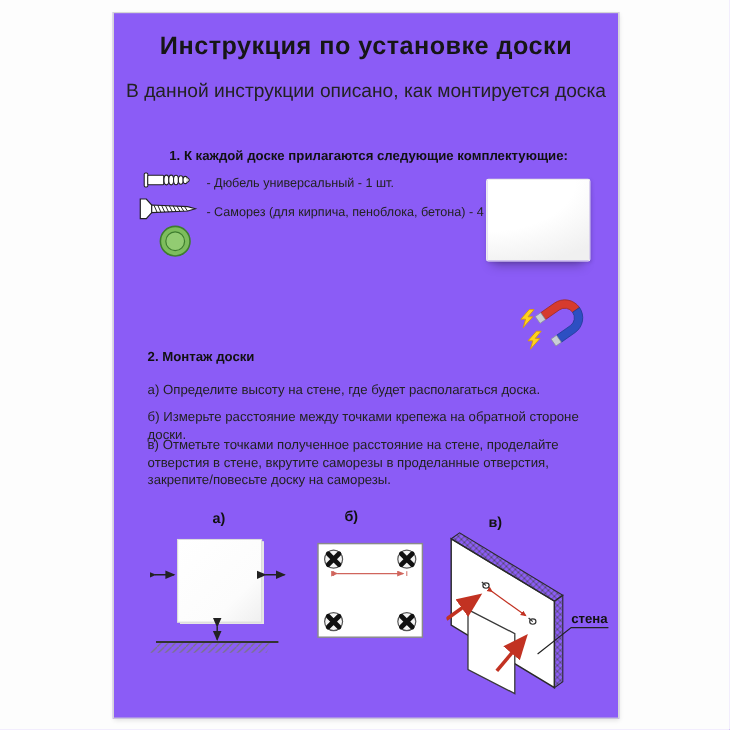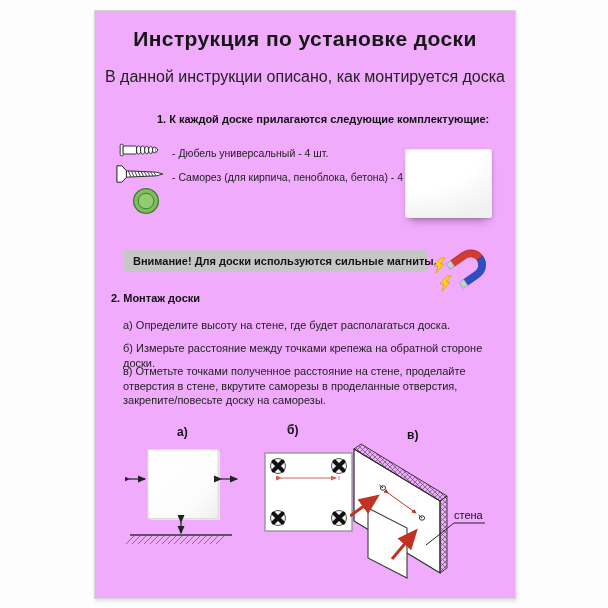--- a/index.html
+++ b/index.html
@@ -1,18 +1,18 @@
 <!DOCTYPE html>
 <html style="--warning-bg: #c6c6c6; --accent-red: #c23222; --soft-red: #d0655d; --magnet-red: #d63b2f; --magnet-blue: #2d4fc2; --magnet-tip-gray: #c9ced6; --bolt-yellow: #ffd21e; --magnet-green: #7dbd5c; --magnet-green-light: #92cc72; --magnet-green-dark: #3e7d2e;"><head>
 <meta charset="utf-8">
 <style>
   html,body{margin:0;padding:0;background:#ffffff;}
   #screen{position:relative;width:608px;height:608px;background:#fdfdfd;overflow:hidden;
           font-family:"Liberation Sans", sans-serif;color:#1c1c1c;}
-  .page{position:absolute;left:94px;top:10px;width:420px;height:587px;background:#f0abfc;
+  .page{position:absolute;left:94px;top:10px;width:420px;height:587px;background:#8b5cf6;
         border:1px solid #d6d6d6;box-shadow:1px 2px 4px rgba(0,0,0,0.12);}
   .abs{position:absolute;}
   .title{top:16px;left:0;width:100%;text-align:center;font-size:21px;font-weight:700;
          letter-spacing:0.4px;color:#161616;}
   .subtitle{top:57px;left:0;width:100%;text-align:center;font-size:16px;color:#222;}
   .h-bold{font-size:11px;font-weight:700;color:#111;}
   .body-text{font-size:11px;color:#222;}
   .part-label{font-size:10.5px;color:#222;}
   .warning{left:29px;top:239px;width:303px;height:22px;background:var(--warning-bg,#c6c6c6);
            font-size:11px;font-weight:700;color:#141414;line-height:22px;padding-left:9px;
@@ -26,71 +26,68 @@
 </style>
 </head>
 <body>
 
 <div id="screen">
   <div class="page">
 
     <div class="abs title">Инструкция по установке доски</div>
     <div class="abs subtitle">В данной инструкции описано, как монтируется доска</div>
 
-    <div class="abs h-bold" style="left:46px;top:102px;margin-left:16px;">1. К каждой доске прилагаются следующие комплектующие:</div>
+    <div class="abs h-bold" style="left:46px;top:113px;">1. К каждой доске прилагаются следующие комплектующие:</div>
 
     <div class="abs" style="left:24px;top:131px;width:42px;height:16px;">
       <svg width="42" height="16" viewBox="0 0 46 18">
         <rect x="0.7" y="2.5" width="3.4" height="13" rx="1.2" fill="#fff" stroke="#222" stroke-width="1"></rect>
         <rect x="4" y="4.5" width="15" height="9" rx="1" fill="#fff" stroke="#222" stroke-width="1"></rect>
         <ellipse cx="21.5" cy="9" rx="2.3" ry="4.6" fill="#fff" stroke="#222" stroke-width="1"></ellipse>
         <ellipse cx="26" cy="9" rx="2.3" ry="4.6" fill="#fff" stroke="#222" stroke-width="1"></ellipse>
         <ellipse cx="30.5" cy="9" rx="2.3" ry="4.4" fill="#fff" stroke="#222" stroke-width="1"></ellipse>
         <ellipse cx="35" cy="9" rx="2.3" ry="4" fill="#fff" stroke="#222" stroke-width="1"></ellipse>
         <ellipse cx="39.2" cy="9" rx="2.1" ry="3.4" fill="#fff" stroke="#222" stroke-width="1"></ellipse>
         <path d="M41,6.5 Q45,9 41,11.5" fill="#fff" stroke="#222" stroke-width="1"></path>
       </svg>
     </div>
-    <div class="abs part-label" style="left:77px;top:136px;">- Дюбель универсальный - 4 шт.</div>
+    <div class="abs part-label" style="left:77px;top:136px;">- Дюбель универсальный - 1 шт.</div>
 
     <div class="abs" style="left:19px;top:153px;width:54px;height:20px;">
       <svg width="54" height="20" viewBox="0 0 56 22">
         <polygon points="1.5,2 7,2 12,7.5 12,14.5 7,20 1.5,20" fill="#fff" stroke="#222" stroke-width="1.1"></polygon>
         <polygon points="12,7.5 45,9 52,11 45,13 12,14.5" fill="#fff" stroke="#222" stroke-width="1"></polygon>
         <path d="M14,7.6 L17,14.4 M17.5,7.7 L20.5,14.3 M21,7.8 L24,14.2 M24.5,7.9 L27.5,14.1 M28,8 L31,14 M31.5,8.2 L34.5,13.8 M35,8.4 L38,13.6 M38.5,8.6 L41.5,13.4 M42,8.9 L44.8,13.1" stroke="#222" stroke-width="0.9" fill="none"></path>
       </svg>
     </div>
     <div class="abs part-label" style="left:77px;top:160px;">- Саморез (для кирпича, пеноблока, бетона) - 4 шт.</div>
 
     <div class="abs" style="left:37px;top:176px;width:28px;height:28px;">
       <svg width="28" height="28" viewBox="0 0 34 34">
         <circle cx="17" cy="17" r="15" fill="var(--magnet-green)" stroke="var(--magnet-green-dark)" stroke-width="1.6"></circle>
         <circle cx="17" cy="17" r="9.5" fill="var(--magnet-green-light)" stroke="var(--magnet-green-dark)" stroke-width="1.2"></circle>
       </svg>
     </div>
 
     <div class="abs board-photo"></div>
 
-    <div class="abs warning">
-      <span>Внимание! Для доски используются сильные магниты.</span>
-    </div>
     <div class="abs" style="left:336px;top:229px;width:70px;height:54px;">
       <svg width="70" height="54" viewBox="0 0 70 54">
         <g transform="rotate(-35 38 26)">
           <path d="M26,11 H40 A15,15 0 0 1 55,26 H48 A8,8 0 0 0 40,18 H26 Z" fill="var(--magnet-red)" stroke="#9c2a20" stroke-width="0.6"></path>
           <path d="M55,26 A15,15 0 0 1 40,41 H26 V34 H40 A8,8 0 0 0 48,26 Z" fill="var(--magnet-blue)" stroke="#1f3a93" stroke-width="0.6"></path>
           <rect x="20.5" y="11" width="5.5" height="7" fill="var(--magnet-tip-gray)" stroke="#8a8f98" stroke-width="0.6"></rect>
           <rect x="20.5" y="34" width="5.5" height="7" fill="var(--magnet-tip-gray)" stroke="#8a8f98" stroke-width="0.6"></rect>
         </g>
         <polygon points="10,18 3,26 7,26 5,33 13,24 9,24 14,18" fill="var(--bolt-yellow)" stroke="#d89a00" stroke-width="0.7"></polygon>
         <polygon points="16,36 9,44 13,44 11,51 19,42 15,42 20,36" fill="var(--bolt-yellow)" stroke="#d89a00" stroke-width="0.7"></polygon>
       </svg>
     </div>
 
-    <div class="abs h-bold" style="left:16px;top:281px;">2. Монтаж доски</div>
+    <div class="abs h-bold" style="left:28px;top:281px;">2. Монтаж доски</div>
     <div class="abs body-text step" style="top:307px;">а) Определите высоту на стене, где будет располагаться доска.</div>
     <div class="abs body-text step" style="top:353px;">в) Отметьте точками полученное расстояние на стене, проделайте отверстия в стене, вкрутите саморезы в проделанные отверстия, закрепите/повесьте доску на саморезы.</div>
     <div class="abs body-text step" style="top:330px;">б) Измерьте расстояние между точками крепежа на обратной стороне доски.</div>
 
     <div class="abs diag-label" style="left:82px;top:414px;">а)</div>
     <div class="abs" style="left:30px;top:438px;width:115px;height:106px;">
       <svg width="115" height="106" viewBox="0 0 115 106">
         <defs>
           <marker id="mA" markerWidth="8" markerHeight="8" refX="6" refY="3" orient="auto">
             <path d="M0,0 L7,3 L0,6 Z" fill="#222"></path>
@@ -139,21 +136,21 @@
           <circle cx="76" cy="67" r="7.5" fill="#f4f4f4" stroke="#555" stroke-width="1"></circle>
           <path d="M71.5,62.5 L80.5,71.5 M71.5,71.5 L80.5,62.5" stroke="#111" stroke-width="4" stroke-linecap="round"></path>
         </g>
         <line x1="18" y1="27" x2="73" y2="27" stroke="var(--soft-red)" stroke-width="1" marker-start="url(#mB)" marker-end="url(#mB)"></line>
         <line x1="15" y1="25" x2="15" y2="29" stroke="var(--soft-red)" stroke-width="0.8"></line>
         <line x1="76" y1="25" x2="76" y2="29" stroke="var(--soft-red)" stroke-width="0.8"></line>
       </svg>
     </div>
 
     <div class="abs diag-label" style="left:312px;top:417px;">в)</div>
-    <div class="abs" style="left:255px;top:426px;width:150px;height:160px;">
+    <div class="abs" style="left:277px;top:426px;width:150px;height:160px;font-weight:bold;">
       <svg width="150" height="160" viewBox="0 0 150 160">
         <defs>
           <marker id="mC" markerWidth="8" markerHeight="8" refX="5" refY="3" orient="auto">
             <path d="M0,0 L7,3 L0,6 Z" fill="var(--accent-red)"></path>
           </marker>
           <marker id="mCs" markerWidth="6" markerHeight="6" refX="4" refY="2.25" orient="auto">
             <path d="M0,0 L5,2.25 L0,4.5 Z" fill="var(--accent-red)"></path>
           </marker>
           <pattern id="xhatchC" width="5" height="5" patternUnits="userSpaceOnUse">
             <path d="M0,0 L5,5 M5,0 L0,5" stroke="#444" stroke-width="0.6"></path>

